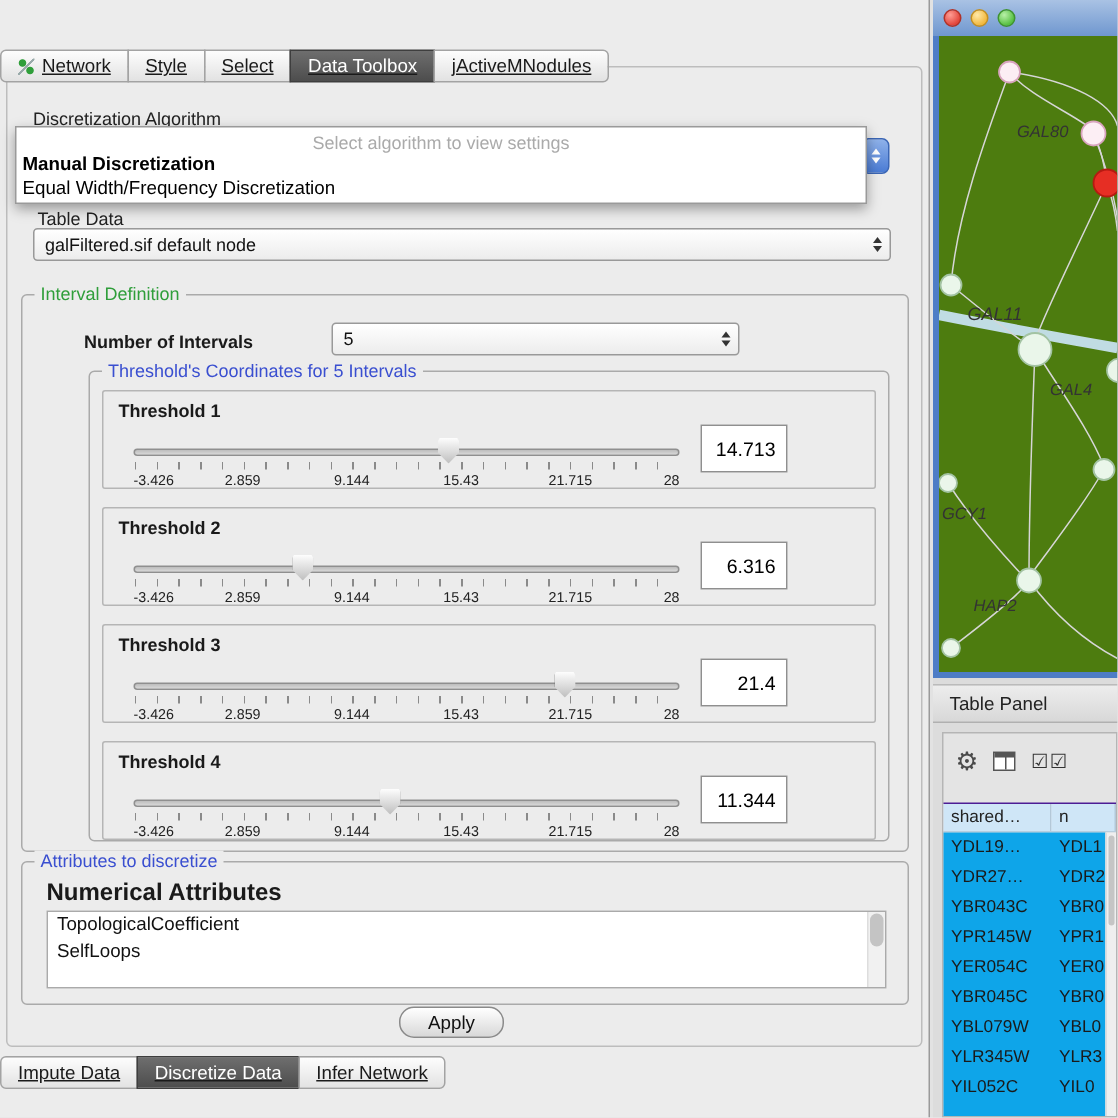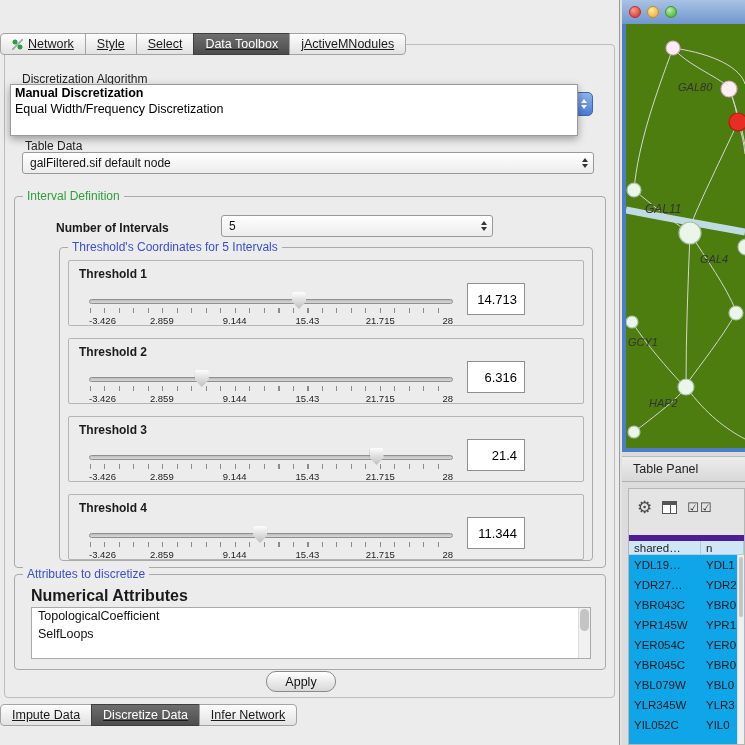--- a/index.html
+++ b/index.html
@@ -198,21 +198,21 @@
     position:absolute; left:6px; top:488px; width:117px; height:257px;
     background:#e4e4e4; border:1px solid #b5b5b5;
   }
   .tbl-toolbar { position:absolute; left:0; top:0; right:0; height:36px; display:flex; align-items:center; gap:10px; padding-left:8px; }
   .gear-glyph { font-size:17px; color:#4a4a4a; line-height:1; }
   .cols-icon { width:15px; height:13px; border:1.5px solid #555; position:relative; background:#fff; }
   .cols-icon:before { content:""; position:absolute; left:50%; top:0; bottom:0; width:1.5px; background:#555; }
   .cols-icon:after { content:""; position:absolute; left:0; right:0; top:0; height:3px; background:#555; }
   .check-glyph { font-size:13px; color:#333; line-height:1; letter-spacing:1px; }
 
-  .tbl-header { position:absolute; left:0; top:46px; right:0; height:20px; display:flex; border-top:6px solid #4c1d95; border-bottom:1px solid #b8cede; }
+  .tbl-header { position:absolute; left:0; top:46px; right:0; height:20px; display:flex; border-top:1px solid #4c1d95; border-bottom:1px solid #b8cede; }
   .th-cell { background:#cfe6f7; font-size:11.5px; color:#222; display:flex; align-items:center; padding-left:5px; border-right:1px solid #b4c8d8; overflow:hidden; white-space:nowrap; }
   .th-cell.c1 { width:72px; }
   .th-cell.c2 { flex:1; }
   .tbl-body { position:absolute; left:0; top:66px; right:7px; bottom:0; background:#0ea5e9; overflow:hidden; }
   .trow { display:flex; height:20px; align-items:center; }
   .tcell { font-size:11.5px; color:#1a1a1a; white-space:nowrap; overflow:hidden; padding-left:5px; }
   .tcell.c1 { width:72px; }
   .tcell.c2 { flex:1; }
   .tbl-vscroll { position:absolute; right:0; top:66px; bottom:0; width:7px; background:#efefef; border-left:1px solid #ddd; }
   .tbl-vthumb { position:absolute; left:1px; top:2px; width:4px; height:60px; background:#c5c5c5; border-radius:3px; }
@@ -243,20 +243,21 @@
       </div>
     </div>
 
   <div class="algo-label">Discretization Algorithm</div>
   <div class="algo-combo-pill">
     <span class="pill-arrow-up"></span>
     <span class="pill-arrow-down"></span>
   </div>
 
   <div class="algo-overlay">
+    <div class="algo-placeholder">Select algorithm to view settings</div>
     <div class="algo-opt bold">Manual Discretization</div>
     <div class="algo-opt">Equal Width/Frequency Discretization</div>
   </div>
 
   <div class="td-label">Table Data</div>
   <div class="combo table-data-combo">
     <span>galFiltered.sif default node</span>
     <span class="combo-arrows">
         <span class="arr-up"></span>
         <span class="arr-down"></span>

